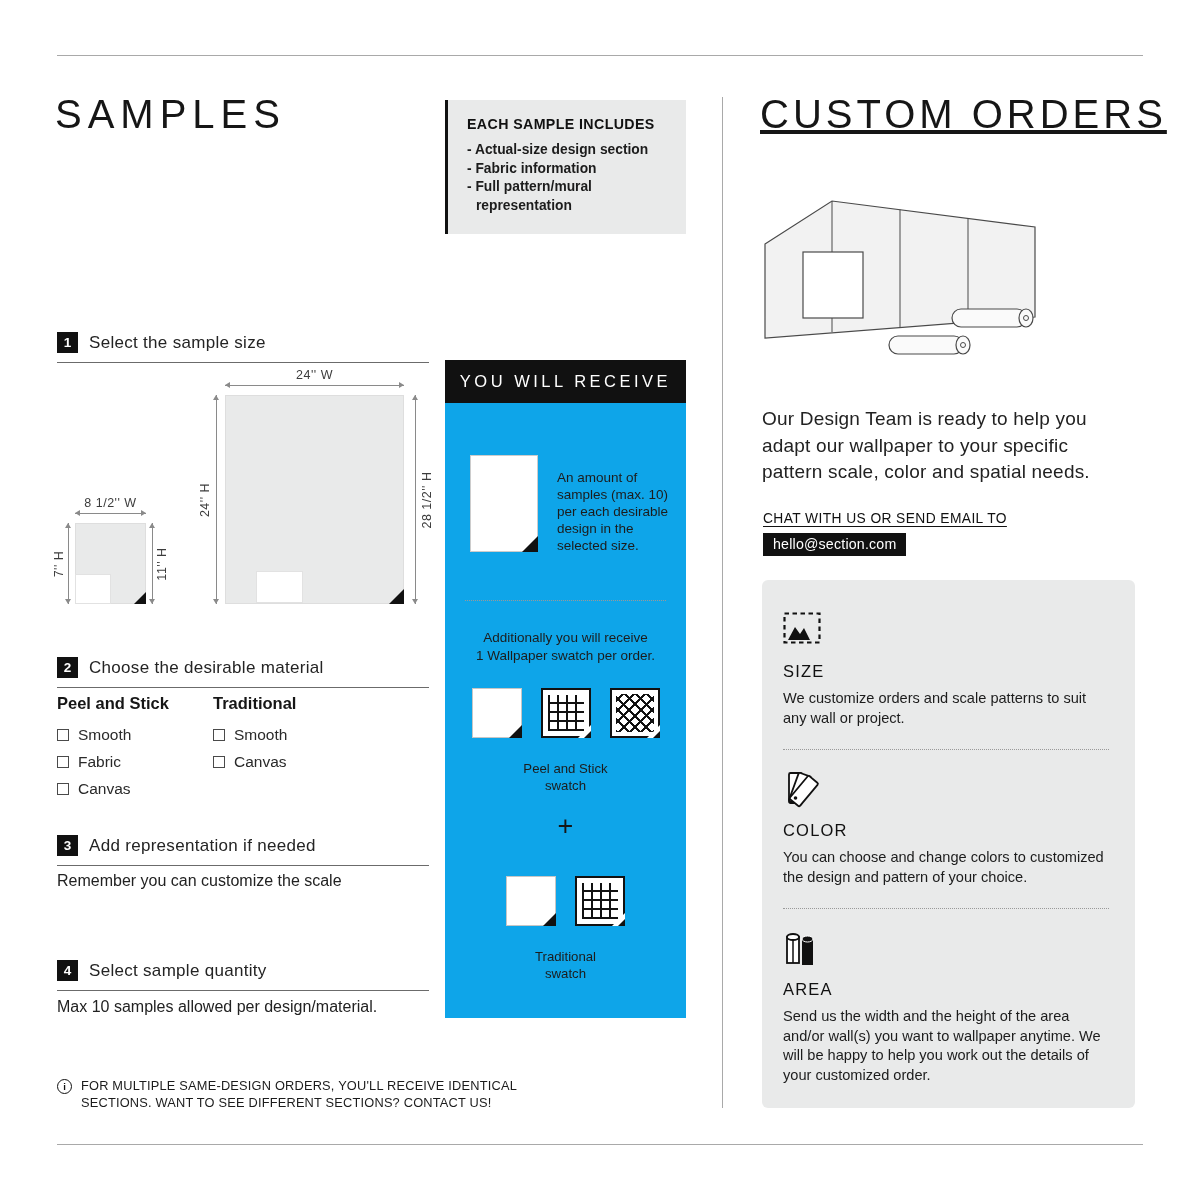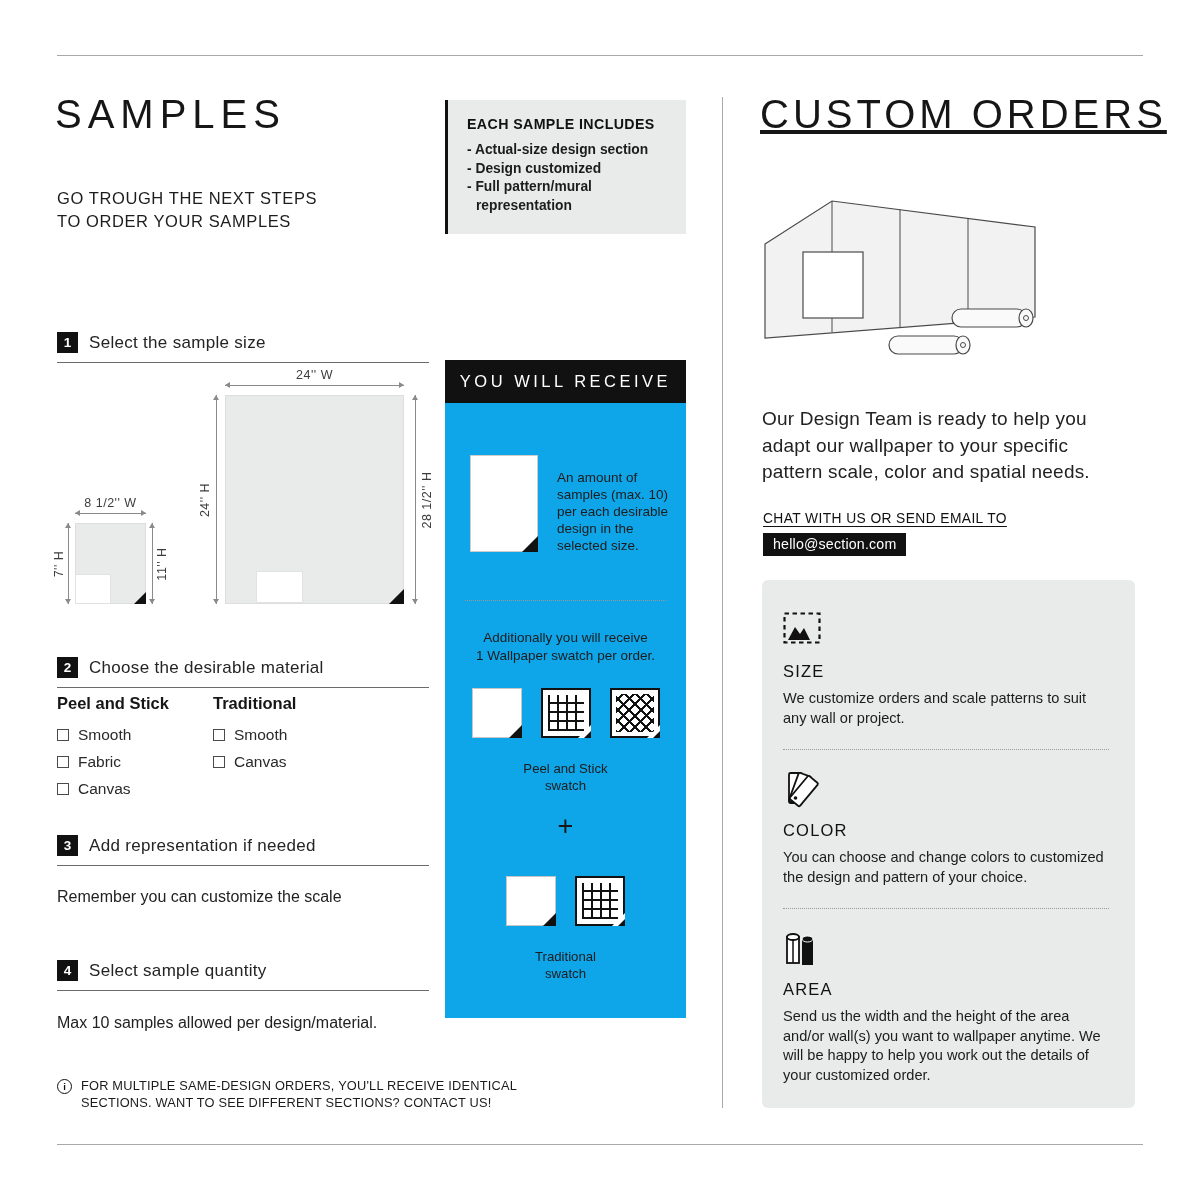--- a/index.html
+++ b/index.html
@@ -52,21 +52,21 @@
   .vdim-small-left{left:0px;top:155px;height:81px;width:12px;}
   .vdim-small-right{left:95px;top:155px;height:81px;width:12px;}
 
   
   .materials{position:absolute;left:57px;top:694px;display:flex;}
   .mat-col{width:156px;}
   .mat-title{font-weight:700;font-size:16.5px;margin-bottom:13px;color:#161616;}
   .mat-option{display:flex;align-items:center;gap:9px;font-size:15.5px;color:#2a2a2a;margin-bottom:9px;}
   .checkbox{width:10px;height:10px;border:1.5px solid #4a4a4a;display:inline-block;flex:0 0 auto;background:#fff;}
 
-  .body-note{position:absolute;left:57px;font-size:16px;line-height:22.5px;color:#222;margin-top:16px;}
+  .body-note{position:absolute;left:57px;font-size:16px;line-height:22.5px;color:#222;}
 
   .footnote{position:absolute;left:57px;top:1078px;display:flex;gap:9px;width:500px;}
   .info-icon{width:13px;height:13px;border:1.2px solid #111;border-radius:50%;display:flex;align-items:center;
              justify-content:center;font-size:9.5px;font-weight:700;margin-top:1px;flex:0 0 auto;color:#111;}
   .footnote-text{font-size:12.8px;line-height:16.5px;letter-spacing:0.2px;color:#1c1c1c;}
 
   
   .includes-box{position:absolute;left:445px;top:100px;width:241px;box-sizing:border-box;background:#e9eaea;
                 border-left:3px solid #111;padding:16px 1px 19px 19px;}
   .includes-title{font-size:14.2px;font-weight:700;letter-spacing:0.4px;margin-bottom:9px;color:#111;}
@@ -123,24 +123,20 @@
 <body>
 
 <div id="page">
 
   <div class="rule-h" style="left:57px;top:55px;width:1086px;"></div>
   <div class="rule-h" style="left:57px;top:1144px;width:1086px;"></div>
   <div class="rule-v" style="left:722px;top:97px;height:1011px;"></div>
 
   <div class="samples-title">SAMPLES</div>
 
-  <div class="intro">
-    <div>GO TROUGH THE NEXT STEPS</div>
-    <div>TO ORDER YOUR SAMPLES</div>
-  </div>
 
   <div class="step-header" style="top:332px;">
     <span class="step-num">1</span>
     <span class="step-label">Select the sample size</span>
   </div>
 
   <div class="diagram">
     <div class="hdim hdim-large">
       <div class="dim-text">24'' W</div>
       <div class="dim-line"></div>
@@ -230,21 +226,21 @@
     </span>
     <span class="footnote-text">
       <div>FOR MULTIPLE SAME-DESIGN ORDERS, YOU'LL RECEIVE IDENTICAL</div>
       <div>SECTIONS. WANT TO SEE DIFFERENT SECTIONS? CONTACT US!</div>
     </span>
   </div>
 
   <div class="includes-box">
     <div class="includes-title">EACH SAMPLE INCLUDES</div>
     <div class="includes-item">- Actual-size design section</div>
-    <div class="includes-item">- Design customized</div>
+    <div class="includes-item">- Fabric information</div>
     <div class="includes-item">- Full pattern/mural representation</div>
   </div>
 
   <div class="receive-header">YOU WILL RECEIVE</div>
 
   <div class="receive-body">
     <div class="sample-sheet">
       <div class="sheet-fold"></div>
     </div>
     <div class="receive-text">An amount of samples (max. 10) per each desirable design in the selected size.</div>

